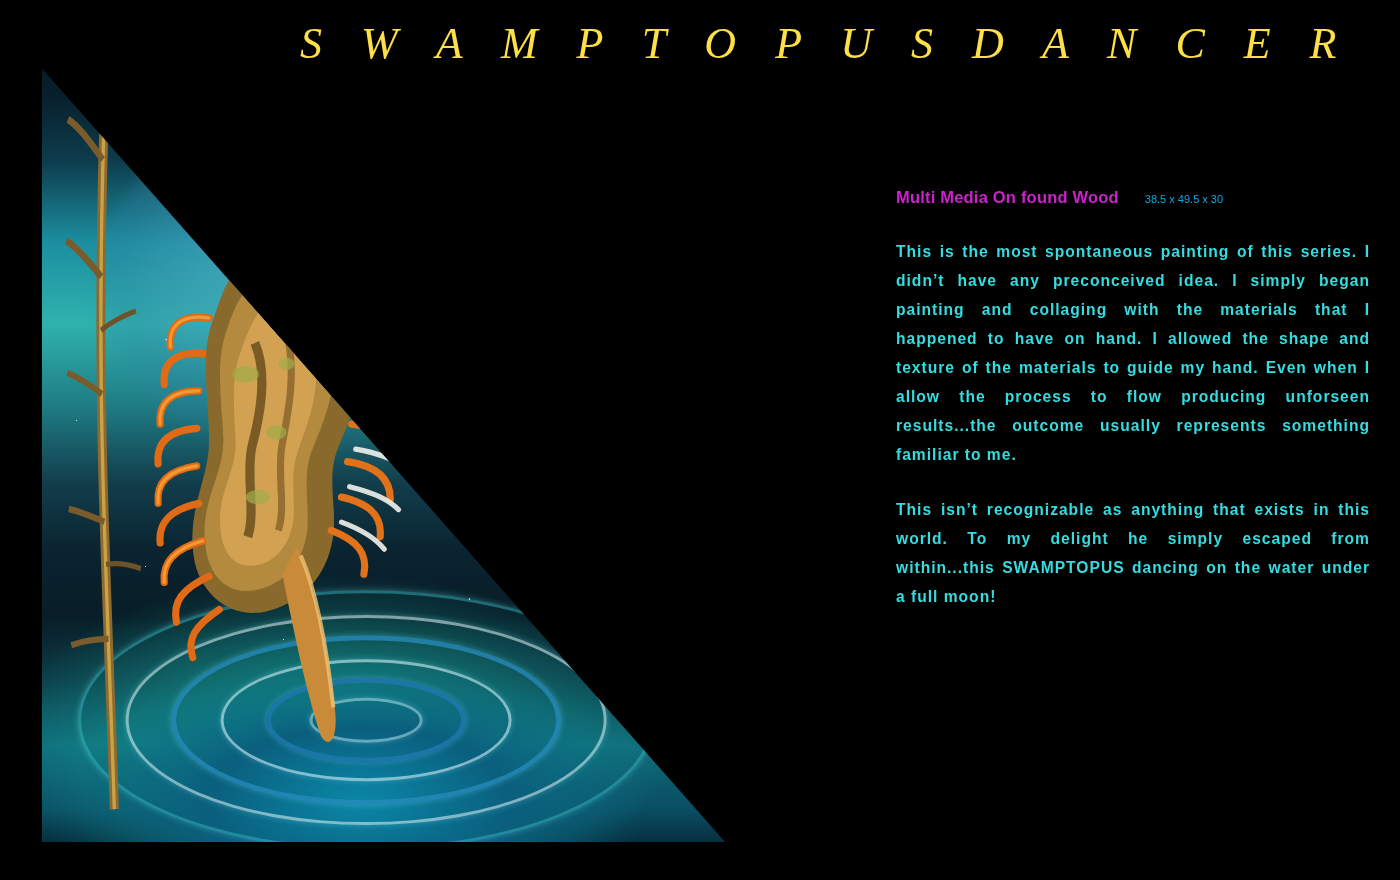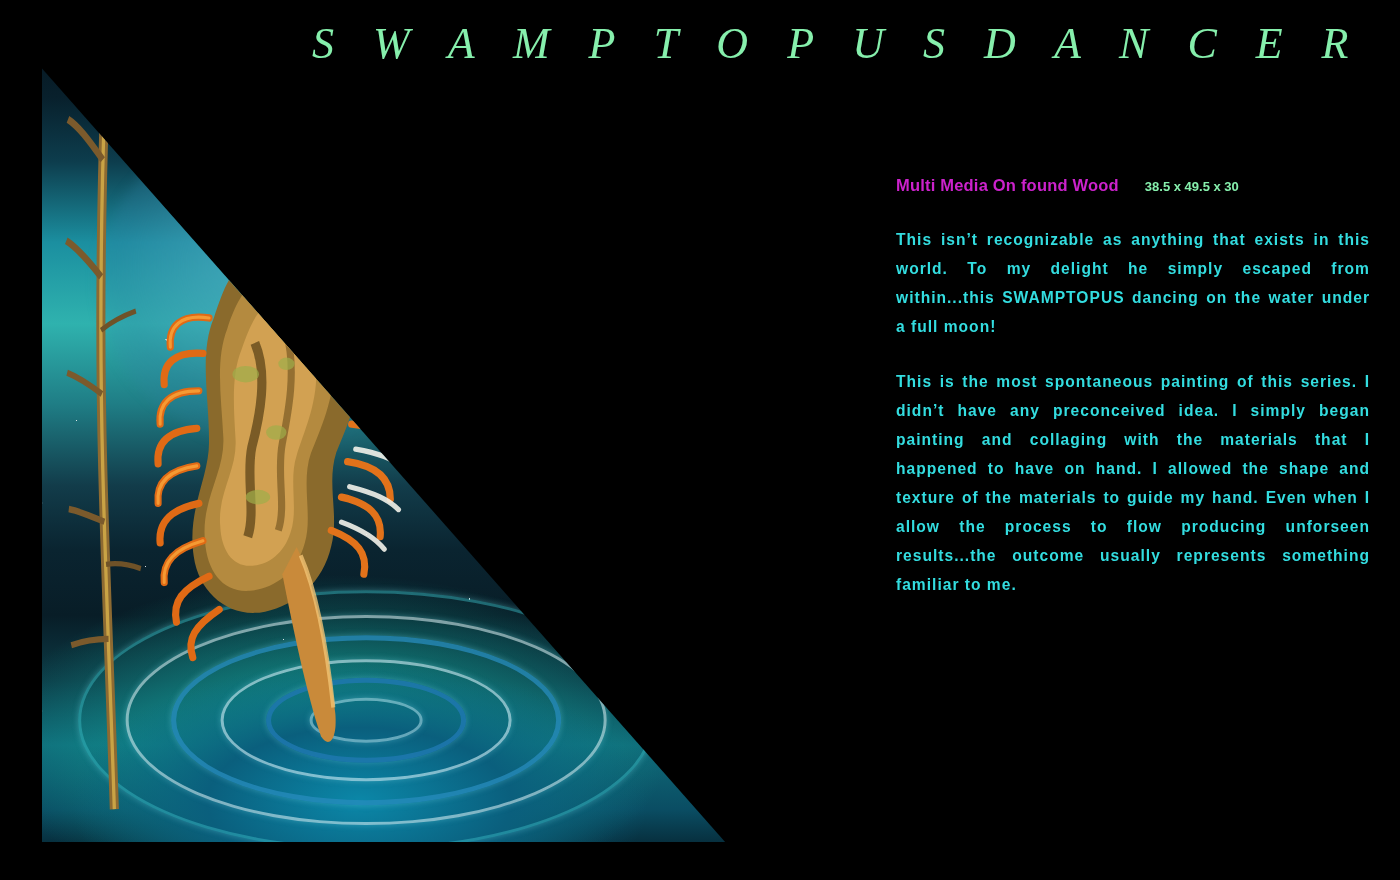--- a/index.html
+++ b/index.html
@@ -12,23 +12,23 @@
     height: 880px;
     overflow: hidden;
     position: relative;
     font-family: "Liberation Sans", sans-serif;
   }
 
   
   .title {
     position: absolute;
     top: 18px;
-    left: 312px;
+    left: 300px;
     width: 1080px;
-    color: #86efac;
+    color: #fde047;
     font-family: "Liberation Serif", serif;
     font-style: italic;
     font-size: 44px;
     letter-spacing: 14px;
     white-space: nowrap;
   }
 
   
   .art-wrap {
     position: absolute;
@@ -135,40 +135,40 @@
       linear-gradient(75deg, rgba(255,255,255,0.07) 0 1px, transparent 1px 46px);
     opacity: .8;
   }
   
   .creature { position: absolute; left: 8%; top: 23%; width: 62%; height: 72%; }
 
   
   .info {
     position: absolute;
     left: 896px;
-    top: 176px;
+    top: 188px;
     width: 474px;
   }
   .medium-line {
     display: flex;
     align-items: baseline;
     gap: 26px;
     margin-bottom: 30px;
   }
   .medium {
     color: #cc22cc;
     font-size: 16.5px;
     font-weight: bold;
     letter-spacing: .2px;
     white-space: nowrap;
   }
   .dims {
-    color: #86efac;
-    font-size: 13px;
-    font-weight: bold;
+    color: #0ea5e9;
+    font-size: 11px;
+    font-weight: normal;
     white-space: nowrap;
   }
   .materials {
     color: #6666ee;
     font-size: 16px;
     font-weight: bold;
     line-height: 28px;
     letter-spacing: 1.1px;
     text-align: justify;
     margin-bottom: 28px;
@@ -292,16 +292,16 @@
 </div>
 
 <div class="info">
 
   <div class="medium-line">
     <span class="medium">Multi Media On found Wood</span>
     <span class="dims">38.5 x 49.5 x 30</span>
   </div>
 
 
+  <div class="para">This is the most spontaneous painting of this series. I didn’t have any preconceived idea. I simply began painting and collaging with the materials that I happened to have on hand. I allowed the shape and texture of the materials to guide my hand. Even when I allow the process to flow producing unforseen results...the outcome usually represents something familiar to me.</div>
   <div class="para">This isn’t recognizable as anything that exists in this world. To my delight he simply escaped from within...this SWAMPTOPUS dancing on the water under a full moon!</div>
-  <div class="para">This is the most spontaneous painting of this series. I didn’t have any preconceived idea. I simply began painting and collaging with the materials that I happened to have on hand. I allowed the shape and texture of the materials to guide my hand. Even when I allow the process to flow producing unforseen results...the outcome usually represents something familiar to me.</div>
 
 </div>
 
 </body></html>

